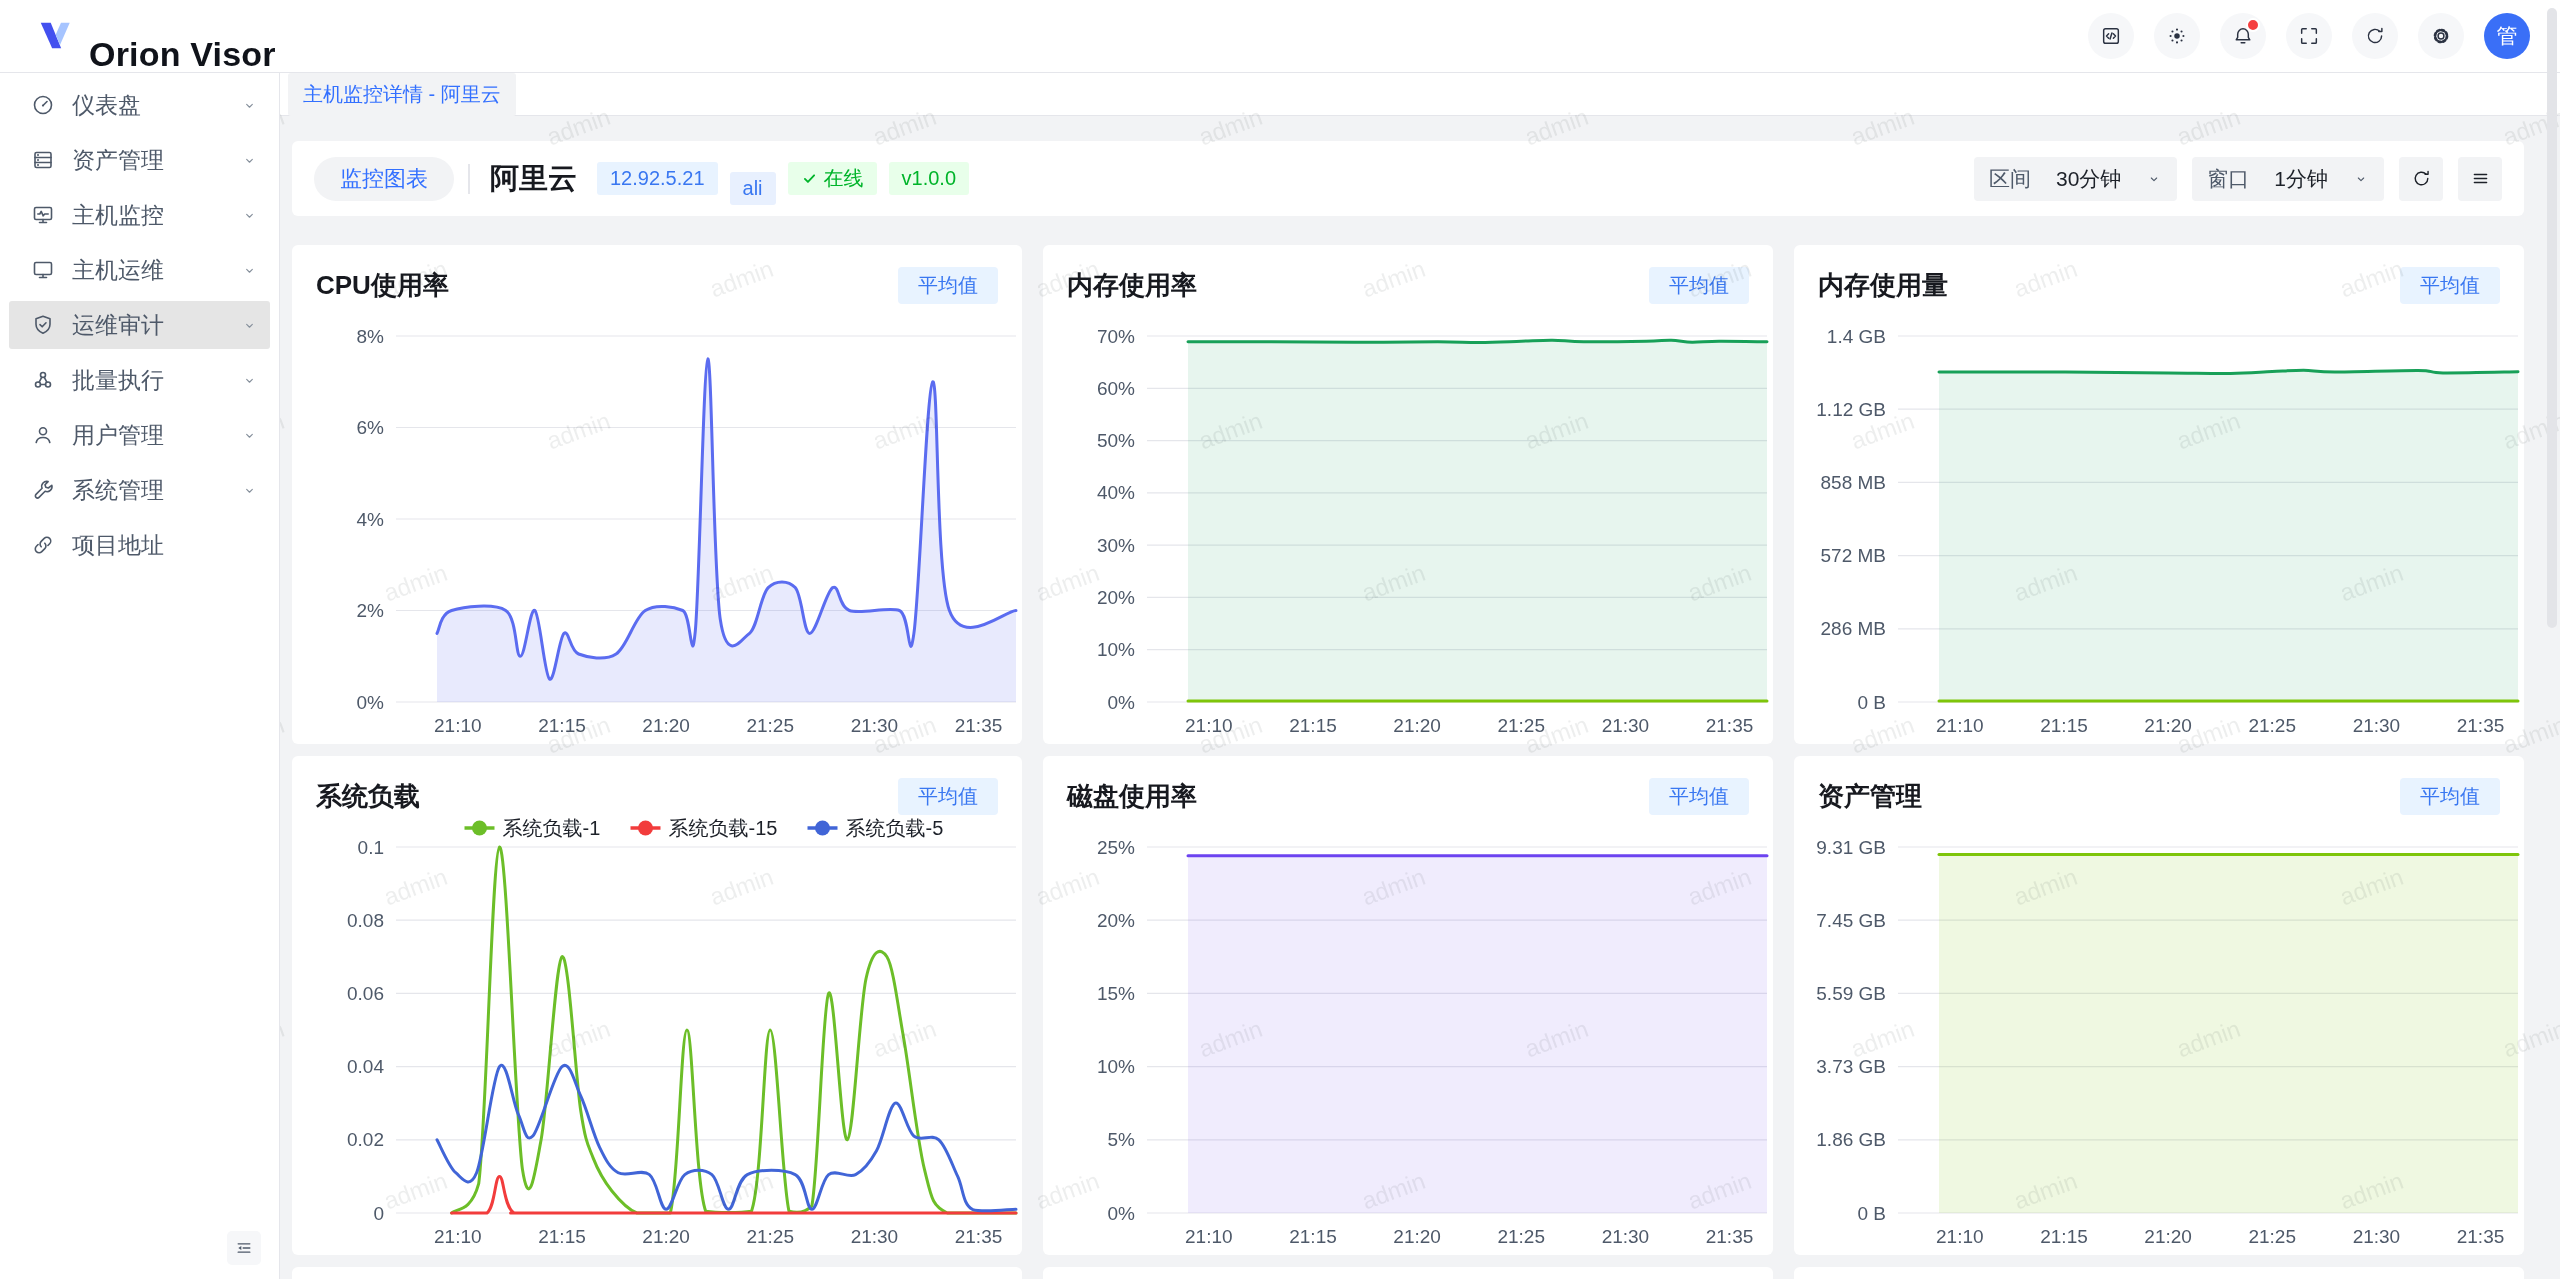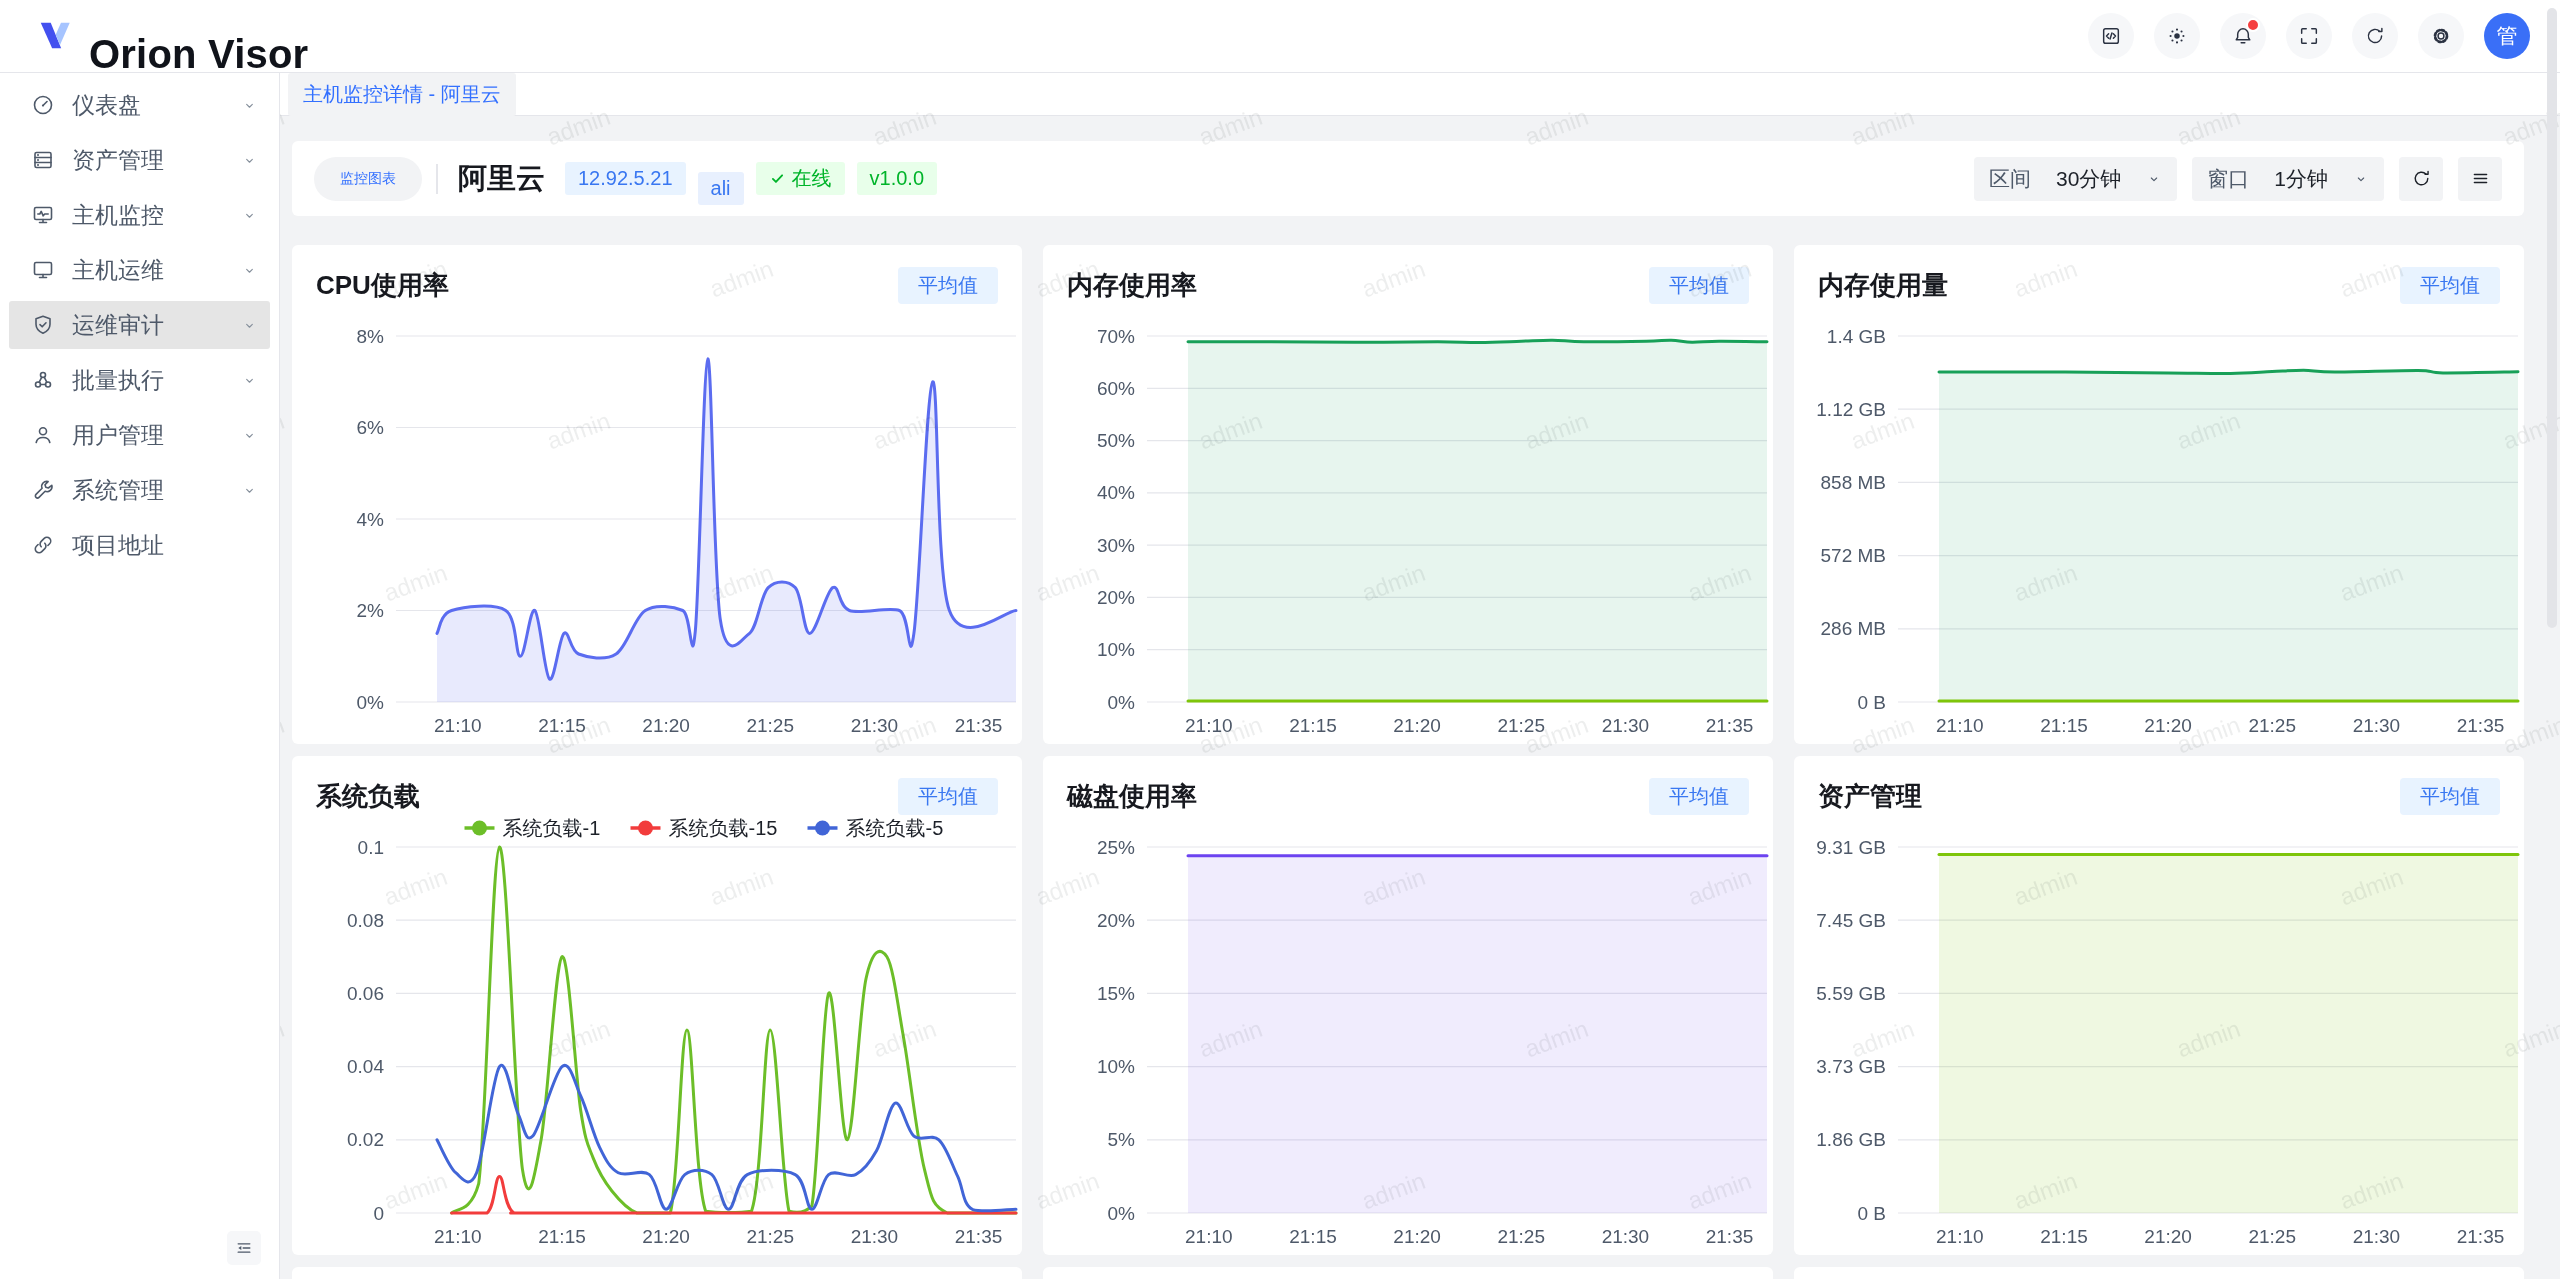--- a/index.html
+++ b/index.html
@@ -8,21 +8,21 @@
     background:#F2F3F5;color:#1D2129;
     font-family:"Liberation Sans","DejaVu Sans",sans-serif;
   }
   .app{display:flex;flex-direction:column;height:100%;}
 
   
   .topbar{height:72px;background:#fff;border-bottom:1px solid #E5E6EB;
     display:flex;align-items:center;justify-content:space-between;
     padding:0 30px 0 34px;flex:none;}
   .brand{display:flex;align-items:center;gap:13px;}
-  .brand-name{font-size:40px;font-weight:700;color:#10131A;letter-spacing:.2px;margin-top:36px;}
+  .brand-name{font-size:34px;font-weight:700;color:#10131A;letter-spacing:.2px;margin-top:36px;}
   .top-actions{display:flex;align-items:center;gap:20px;}
   .circle-btn{width:46px;height:46px;border-radius:50%;background:#F6F7F9;border:none;
     display:flex;align-items:center;justify-content:center;color:#2B3242;position:relative;cursor:pointer;padding:0;}
   .red-dot{position:absolute;top:5px;right:6px;width:10px;height:10px;border-radius:50%;
     background:#F53F3F;border:2px solid #fff;}
   .avatar{width:46px;height:46px;border-radius:50%;background:#3A6FF7;color:#fff;
     display:flex;align-items:center;justify-content:center;font-size:21px;cursor:pointer;}
 
   
   .body{flex:1;display:flex;min-height:0;}
@@ -40,21 +40,21 @@
   .tabstrip{height:42px;background:#fff;border-bottom:1px solid #E5E6EB;
     display:flex;align-items:center;padding-left:8px;flex:none;}
   .crumb-tab{background:#F2F3F5;color:#3370FF;font-size:20px;padding:8px 15px;border-radius:3px;cursor:pointer;}
 
   .content{flex:1;padding:25px 36px 0 12px;overflow:hidden;}
 
   
   .toolbar-card{height:75px;background:#fff;border-radius:6px;display:flex;align-items:center;
     justify-content:space-between;padding:0 22px;box-sizing:border-box;}
   .tb-left{display:flex;align-items:center;gap:14px;}
-  .pill{height:44px;border-radius:22px;background:#F2F3F5;color:#3370FF;font-size:14px;
+  .pill{height:44px;border-radius:22px;background:#F2F3F5;color:#3370FF;font-size:22px;
     border:none;padding:0 26px;cursor:pointer;font-family:Liberation Mono, monospace;}
   .vdiv{width:2px;height:30px;background:#E5E6EB;}
   .host-name{font-size:29px;font-weight:700;color:#17191F;margin:0 6px;}
   .tag{height:33px;display:inline-flex;align-items:center;gap:6px;border-radius:3px;
     padding:0 13px;font-size:20px;}
   .tb-right{display:flex;align-items:center;gap:15px;}
   .select{height:44px;background:#F2F3F5;border-radius:4px;display:flex;align-items:center;
     gap:25px;padding:0 15px;cursor:pointer;}
   .select .s-lbl{font-size:21px;color:#4E5969;}
   .select .s-val{font-size:21px;color:#1D2129;}

